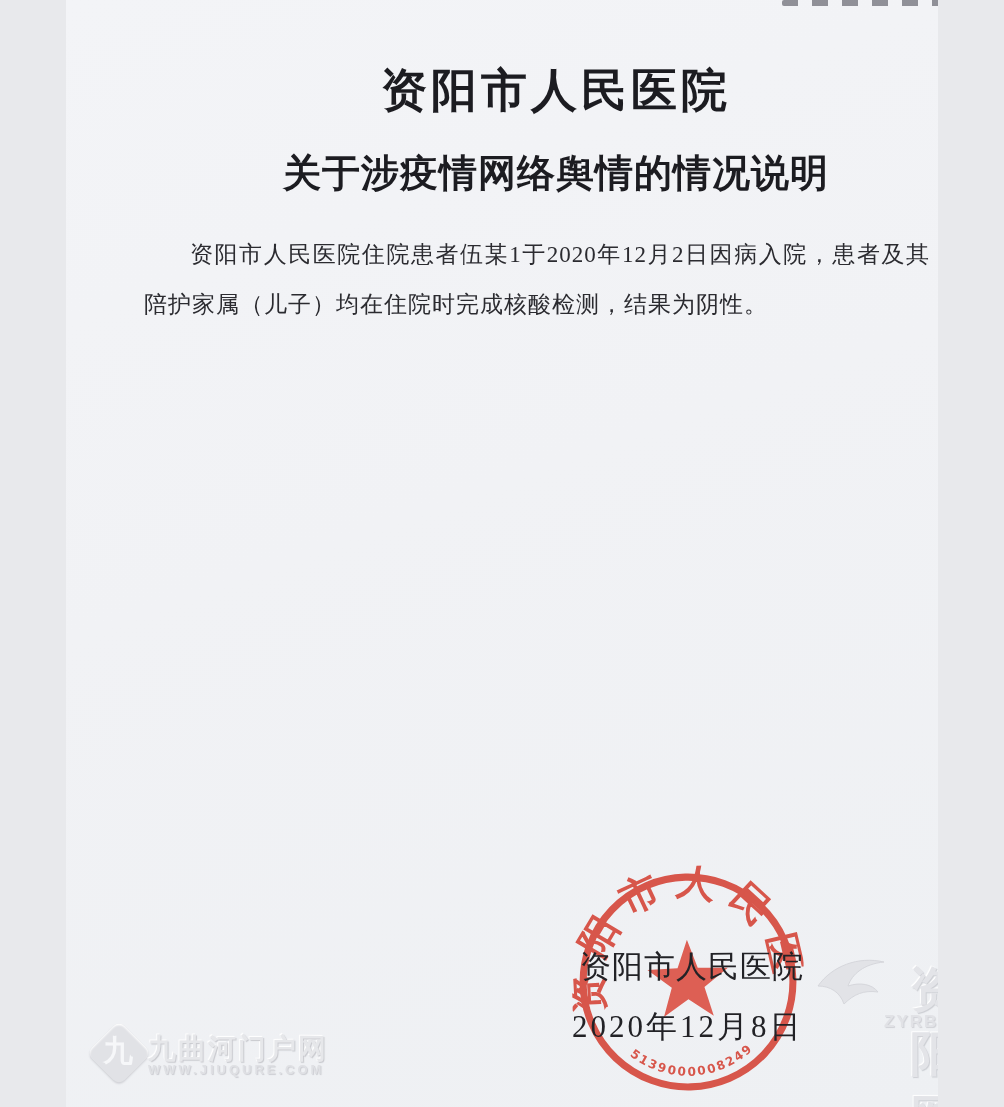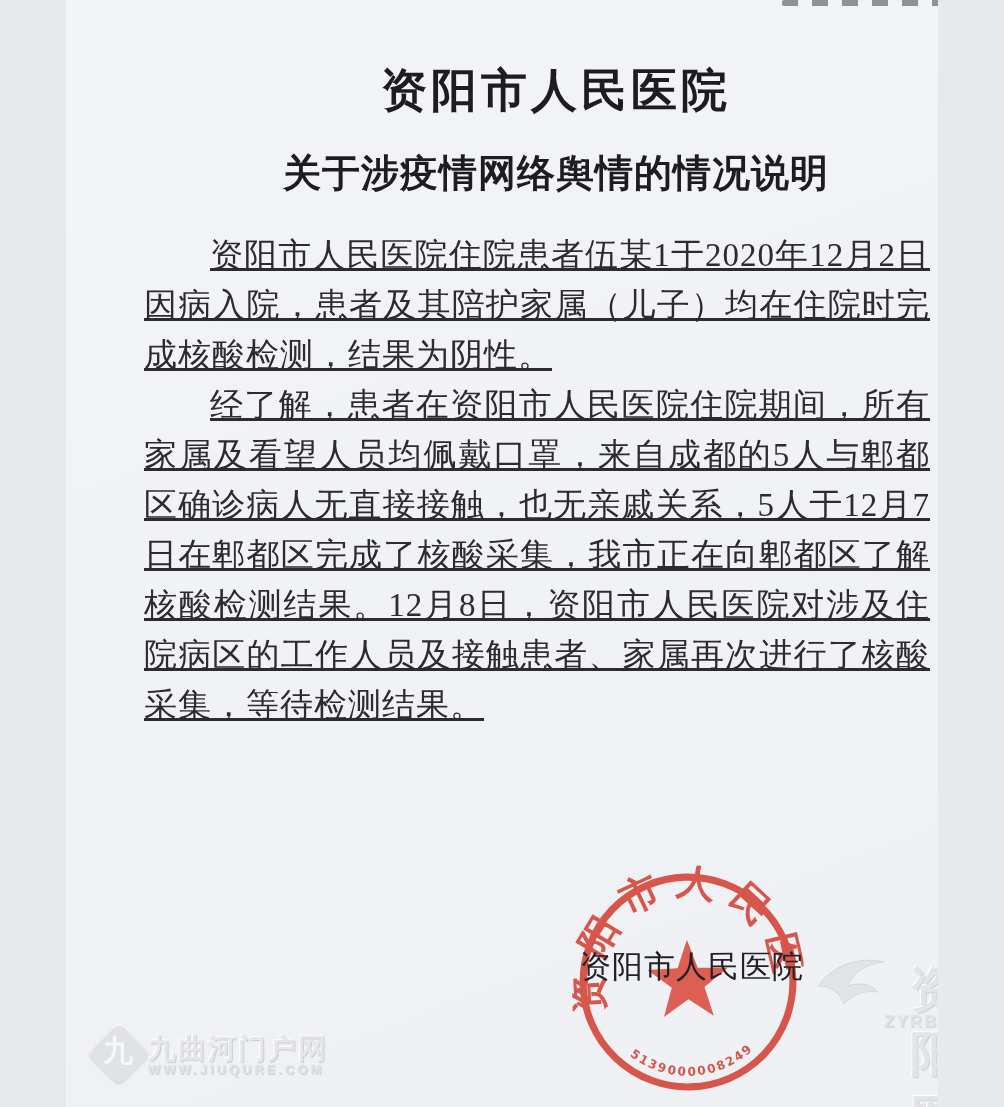--- a/index.html
+++ b/index.html
@@ -19,23 +19,23 @@
     opacity:.75;border-radius:2px;
   }
   .title{
     position:absolute;left:0;width:980px;text-align:center;
     font-weight:bold;color:#1c1c21;
   }
   .title-1{top:60px;font-size:46px;letter-spacing:4px;}
   .title-2{top:136px;font-size:38px;letter-spacing:1px;margin-top:12px;}
   .body-text{
     position:absolute;left:78px;top:230px;width:786px;
-    font-size:33px;line-height:50px;
+    font-size:23px;line-height:50px;
     text-align:justify;text-justify:inter-character;
-    letter-spacing:1px;color:#2b2b30;text-decoration:underline;
+    letter-spacing:1px;color:#2b2b30;
   }
   .body-text p{margin:0;text-indent:2em;}
   
   .stamp{
     position:absolute;left:506px;top:866px;width:232px;height:232px;
     transform:rotate(-1.5deg);
     opacity:.92;
   }
   .stamp text{fill:#d6493d;}
   .stamp .ring{font-size:38px;font-weight:bold;letter-spacing:13px;
@@ -89,37 +89,37 @@
 
 <div class="page">
 
   <div class="crop-fragment"></div>
 
   <div class="title title-1">资阳市人民医院</div>
   <div class="title title-2">关于涉疫情网络舆情的情况说明</div>
 
   <div class="body-text">
     <p>资阳市人民医院住院患者伍某1于2020年12月2日因病入院，患者及其陪护家属（儿子）均在住院时完成核酸检测，结果为阴性。</p>
-    <p>经了解，患者在资阳市人民医院住院期间，所有家属及看望人员均佩戴口罩，来自成都的5人与郫都区确诊病人无直接接触，也无亲戚关系，5人于12月7日在郫都区完成了核酸采集，我市正在向郫都区了解核酸检测结果。12月8日，资阳市人民医院对涉及住院病区的工作人员及接触患者、家属再次进行了核酸采集，等待检测结果。</p>
   </div>
 
   <svg class="stamp" viewBox="0 0 230 230" aria-hidden="true">
     <circle cx="115" cy="115" r="104" fill="none" stroke="#d6493d" stroke-width="7"></circle>
     <path id="ringPath" d="M 34.2 144.4 A 86 86 0 1 1 195.8 144.4" fill="none"></path>
     <path id="serialPath" d="M 55.2 186.2 A 93 93 0 0 0 174.8 186.2" fill="none"></path>
     <text class="ring">
       <textPath href="#ringPath" startOffset="2">资阳市人民医院</textPath>
     </text>
     <polygon fill="#dc5347" points="115,73 125,101.2 154.9,102 131.2,120.3 139.7,149 115,132 90.3,149 98.8,120.3 75.1,102 105,101.2"></polygon>
     <text class="serial">
       <textPath href="#serialPath">5139000008249</textPath>
     </text>
   </svg>
 
   <div class="sig-line sig-org">资阳市人民医院</div>
+  <div class="sig-line sig-date">2020年12月8日</div>
 
   <div class="wm wm-left-logo">
     <span>九</span>
   </div>
   <div class="wm wm-left-name">九曲河门户网</div>
   <div class="wm wm-left-url">WWW.JIUQURE.COM</div>
 
   <svg class="wm wm-right-logo" viewBox="0 0 74 66" aria-hidden="true">
     <path d="M4 38 C 18 18, 44 8, 70 14 C 50 16, 38 26, 34 38 C 46 34, 58 36, 64 44 C 50 42, 40 46, 30 56 C 26 44, 16 38, 4 38 Z" fill="#e2e3e7" stroke="#d6d7dc" stroke-width="1"></path>
   </svg>

